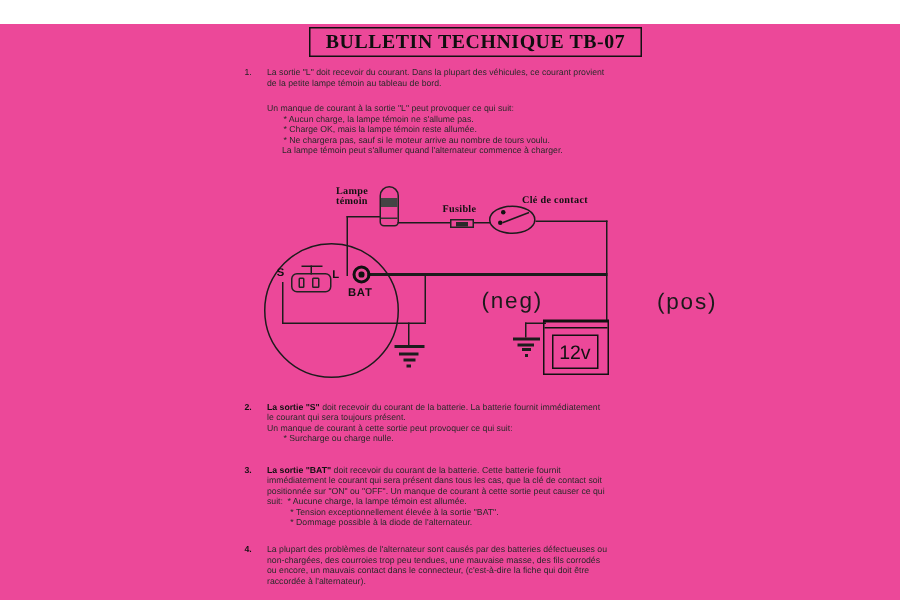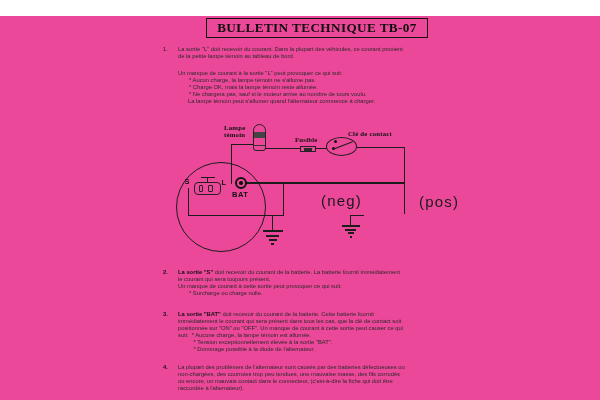--- a/index.html
+++ b/index.html
@@ -123,31 +123,37 @@
 
     <div class="abs" style="left:262px;top:199px;width:21px;height:32px">
       <div class="wire" style="left:10px;top:0;width:1.3px;height:15px"></div>
       <div class="wire" style="left:0.5px;top:15px;width:20px;height:2.2px"></div>
       <div class="wire" style="left:4px;top:19.8px;width:13px;height:2.2px"></div>
       <div class="wire" style="left:6.5px;top:24px;width:8px;height:2.2px"></div>
       <div class="wire" style="left:8.7px;top:27.8px;width:3.5px;height:2.2px"></div>
     </div>
 
     <div class="bigpar" style="left:321px;top:176px">(neg)</div>
-    <div class="bigpar" style="left:419px;top:177px">(pos)</div>
+    <div class="bigpar" style="left:438px;top:177px">(pos)</div>
 
     <div class="abs" style="left:341px;top:198px;width:24px;height:30px">
       <div class="wire" style="left:9px;top:0.5px;width:14px;height:1.3px"></div>
       <div class="wire" style="left:8.7px;top:0.5px;width:1.3px;height:10px"></div>
       <div class="wire" style="left:0.5px;top:10.5px;width:18px;height:2px"></div>
       <div class="wire" style="left:4px;top:14.6px;width:11px;height:2px"></div>
       <div class="wire" style="left:6.5px;top:18.4px;width:6px;height:2px"></div>
       <div class="wire" style="left:8.5px;top:21.8px;width:2.5px;height:2px"></div>
     </div>
 
+    <div class="box-outline" style="left:362px;top:197px;width:44px;height:37px;border-width:1.5px;border-top-width:2.5px;border-color:#111">
+      <div class="abs" style="left:0;right:0;top:3px;height:1.2px;background:#111"></div>
+      <div class="box-outline" style="left:5px;top:7.5px;width:30.5px;height:23.5px;border-width:1.4px;border-color:#111;display:flex;align-items:center;justify-content:center">
+        <span style="font-size:13px;color:#111">12v</span>
+      </div>
+    </div>
   </div>
 
   <div class="pnum b" style="top:253px">2.</div>
   <div class="ptext" style="top:253px">
     <div><span class="b">La sortie "S"</span><span> doit recevoir du courant de la batterie. La batterie fournit immédiatement</span></div>
     <div>le courant qui sera toujours présent.</div>
     <div>Un manque de courant à cette sortie peut provoquer ce qui suit:</div>
     <div class="ind">* Surcharge ou charge nulle.</div>
   </div>
 

